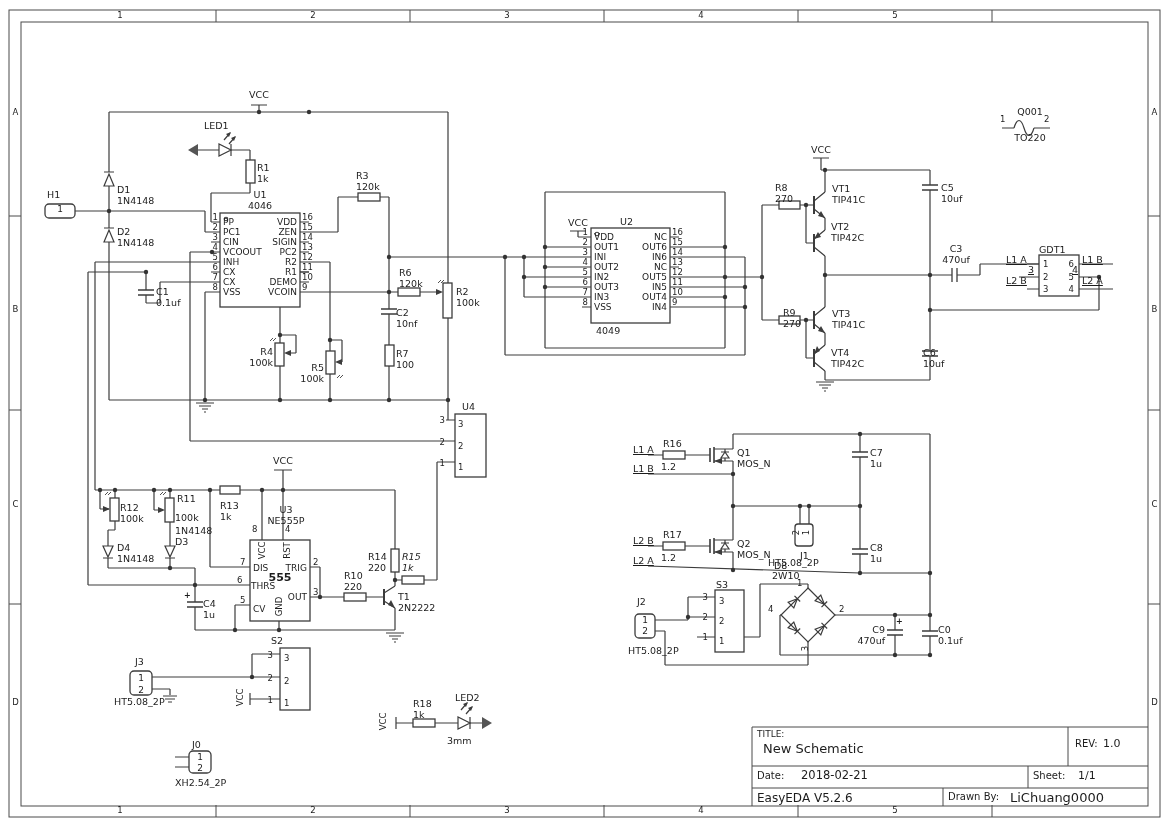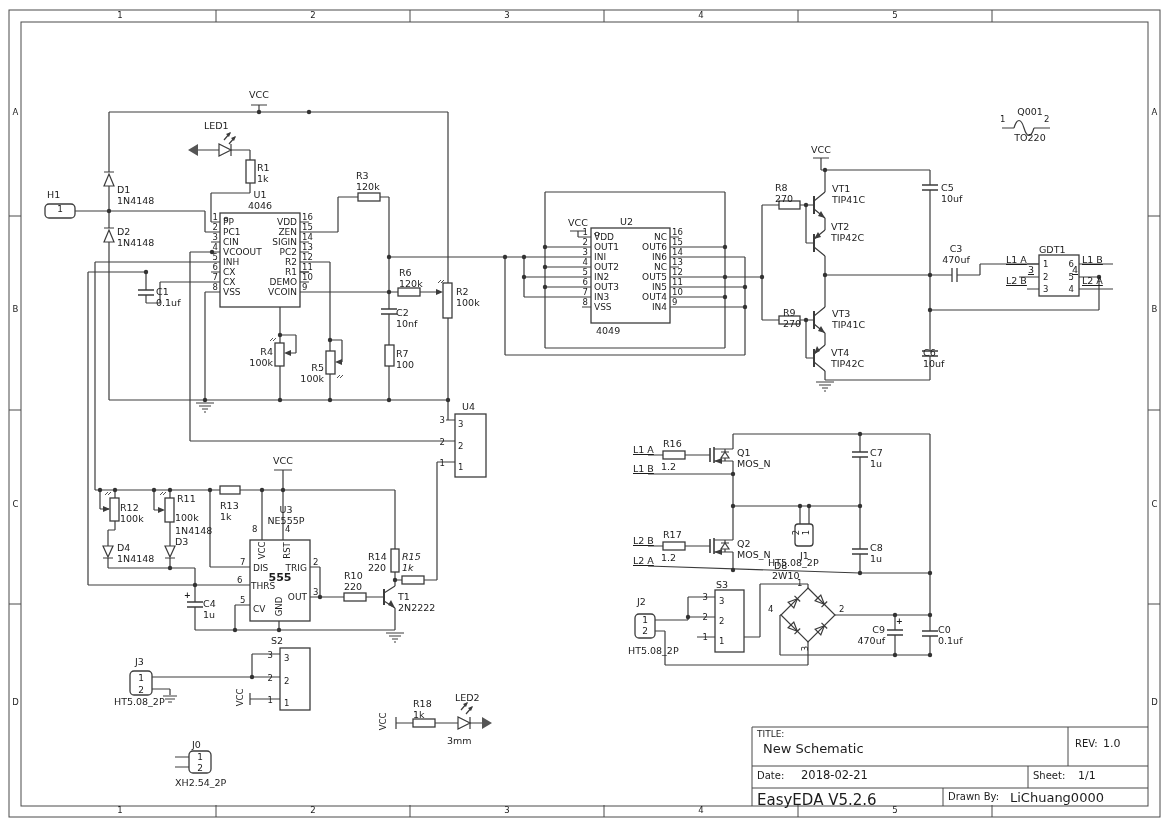--- a/index.html
+++ b/index.html
@@ -279,21 +279,21 @@
 <span class="bn" style="left:1149px;top:697px;width:11px;">D</span>
 
 <span class="tbl" style="left:757px;top:729px;font-size:9px;">TITLE:</span>
 <span class="tbl" style="left:763px;top:741px;font-size:13px;">New Schematic</span>
 <span class="tbl" style="left:1075px;top:738px;font-size:10px;">REV:</span>
 <span class="tbl" style="left:1103px;top:737px;font-size:11px;">1.0</span>
 <span class="tbl" style="left:757px;top:770px;font-size:10px;">Date:</span>
 <span class="tbl" style="left:801px;top:768px;font-size:11.5px;">2018-02-21</span>
 <span class="tbl" style="left:1033px;top:770px;font-size:10px;">Sheet:</span>
 <span class="tbl" style="left:1078px;top:769px;font-size:11px;">1/1</span>
-<span class="tbl" style="left:757px;top:791px;font-size:15px;text-align:right;">EasyEDA V5.2.6</span>
+<span class="tbl" style="left:757px;top:791px;font-size:12px;text-align:right;">EasyEDA V5.2.6</span>
 <span class="tbl" style="left:948px;top:791px;font-size:10px;">Drawn By:</span>
 <span class="tbl" style="left:1010px;top:790px;font-size:13px;">LiChuang0000</span>
 
 <span class="lbl ctr" style="left:245px;top:90px;width:28px;">VCC</span>
 <span class="lbl" style="left:204px;top:121px;">LED1</span>
 <span class="lbl" style="left:257px;top:163px;">R1
 1k</span>
 <span class="lbl" style="left:47px;top:190px;">H1</span>
 <span class="lbl ctr" style="left:45px;top:204px;width:30px;font-size:9px;">1</span>
 <span class="lbl" style="left:117px;top:185px;">D1

